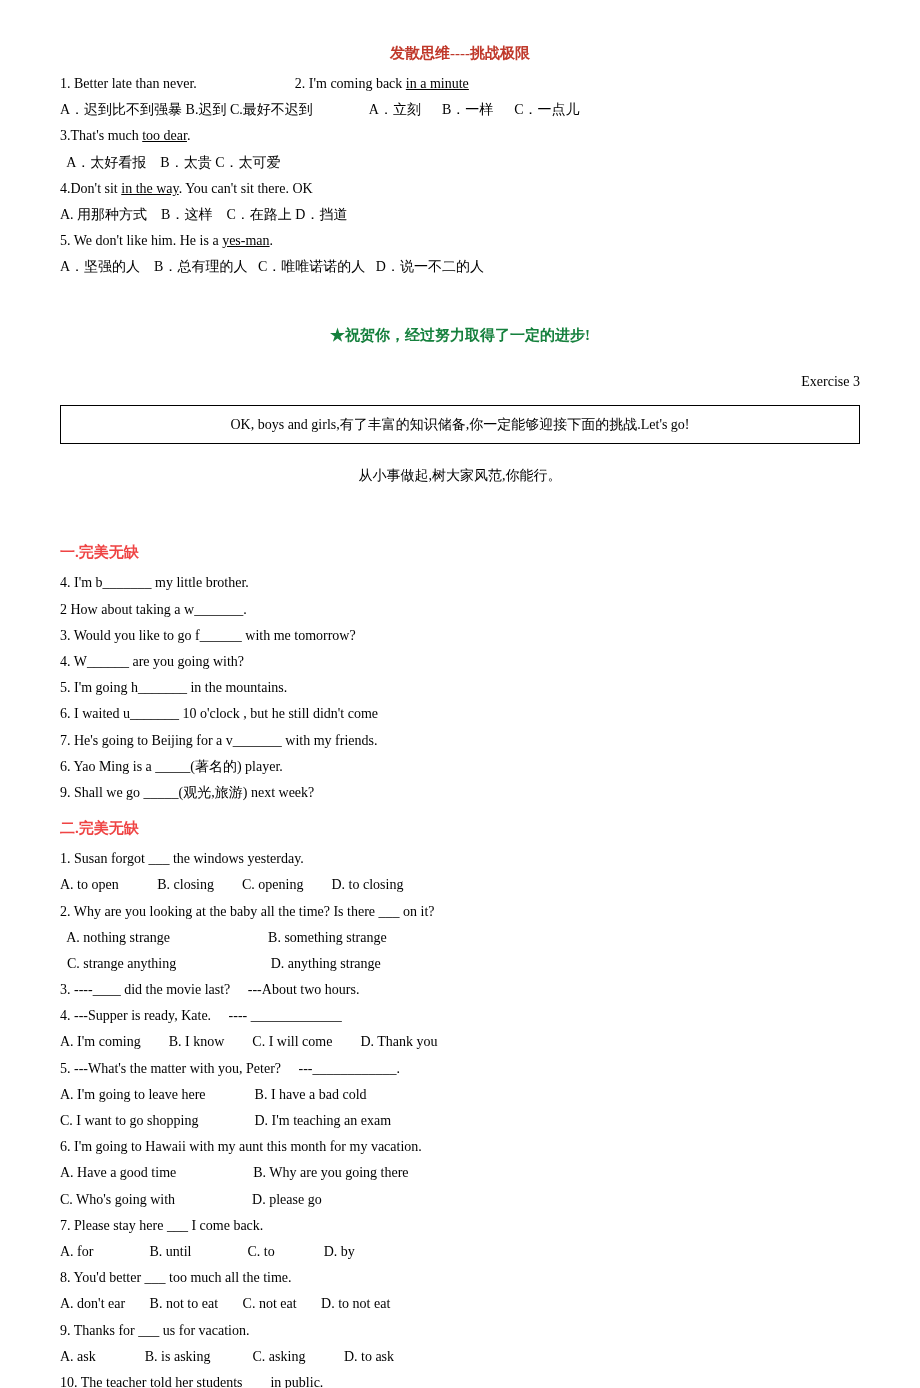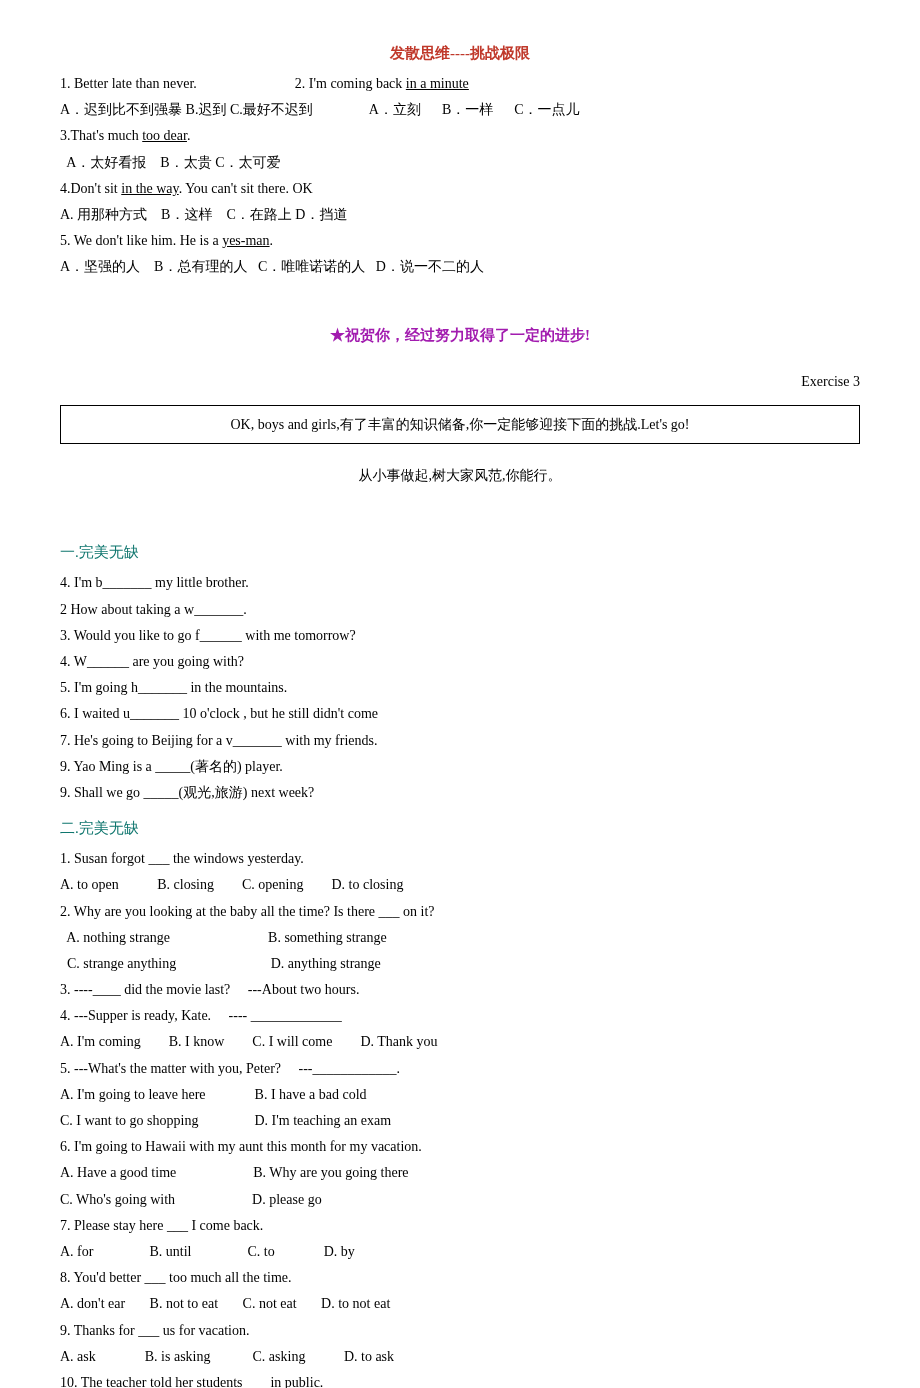--- a/index.html
+++ b/index.html
@@ -32,28 +32,28 @@
       text-align: center;
       font-size: 14px;
     }
     .exercise-sub {
       text-align: center;
       font-size: 14px;
       margin-bottom: 16px;
     }
     .congrats {
       text-align: center;
-      color: #a21caf;
+      color: #15803d;
       font-size: 15px;
       font-weight: bold;
       margin: 16px 0 20px 0;
     }
     .section-heading {
-      color: #0f766e;
-      font-weight: normal;
+      color: #ef4444;
+      font-weight: bold;
       font-size: 15px;
       margin: 10px 0 4px 0;
     }
     p { margin-bottom: 1px; }
   </style>
 </head>
 <body>
 
 
 
@@ -90,21 +90,21 @@
 <div class="section-heading">一.完美无缺</div>
 
 <div>
   <p>4. I'm b_______ my little brother.</p>
   <p>2 How about taking a w_______.</p>
   <p>3. Would you like to go f______ with me tomorrow?</p>
   <p>4. W______ are you going with?</p>
   <p>5. I'm going h_______ in the mountains.</p>
   <p>6. I waited u_______ 10 o'clock , but he still didn't come</p>
   <p>7. He's going to Beijing for a v_______ with my friends.</p>
-  <p>9. Yao Ming is a _____(著名的) player.</p>
+  <p>6. Yao Ming is a _____(著名的) player.</p>
   <p>9. Shall we go _____(观光,旅游) next week?</p>
 </div>
 
 <div class="section-heading">二.完美无缺</div>
 
 <div>
 
   <p>1. Susan forgot ___ the windows yesterday.</p>
   <p>A. to open &nbsp;&nbsp;&nbsp;&nbsp;&nbsp;&nbsp;&nbsp;&nbsp;&nbsp; B. closing &nbsp;&nbsp;&nbsp;&nbsp;&nbsp;&nbsp; C. opening &nbsp;&nbsp;&nbsp;&nbsp;&nbsp;&nbsp; D. to closing</p>
 

